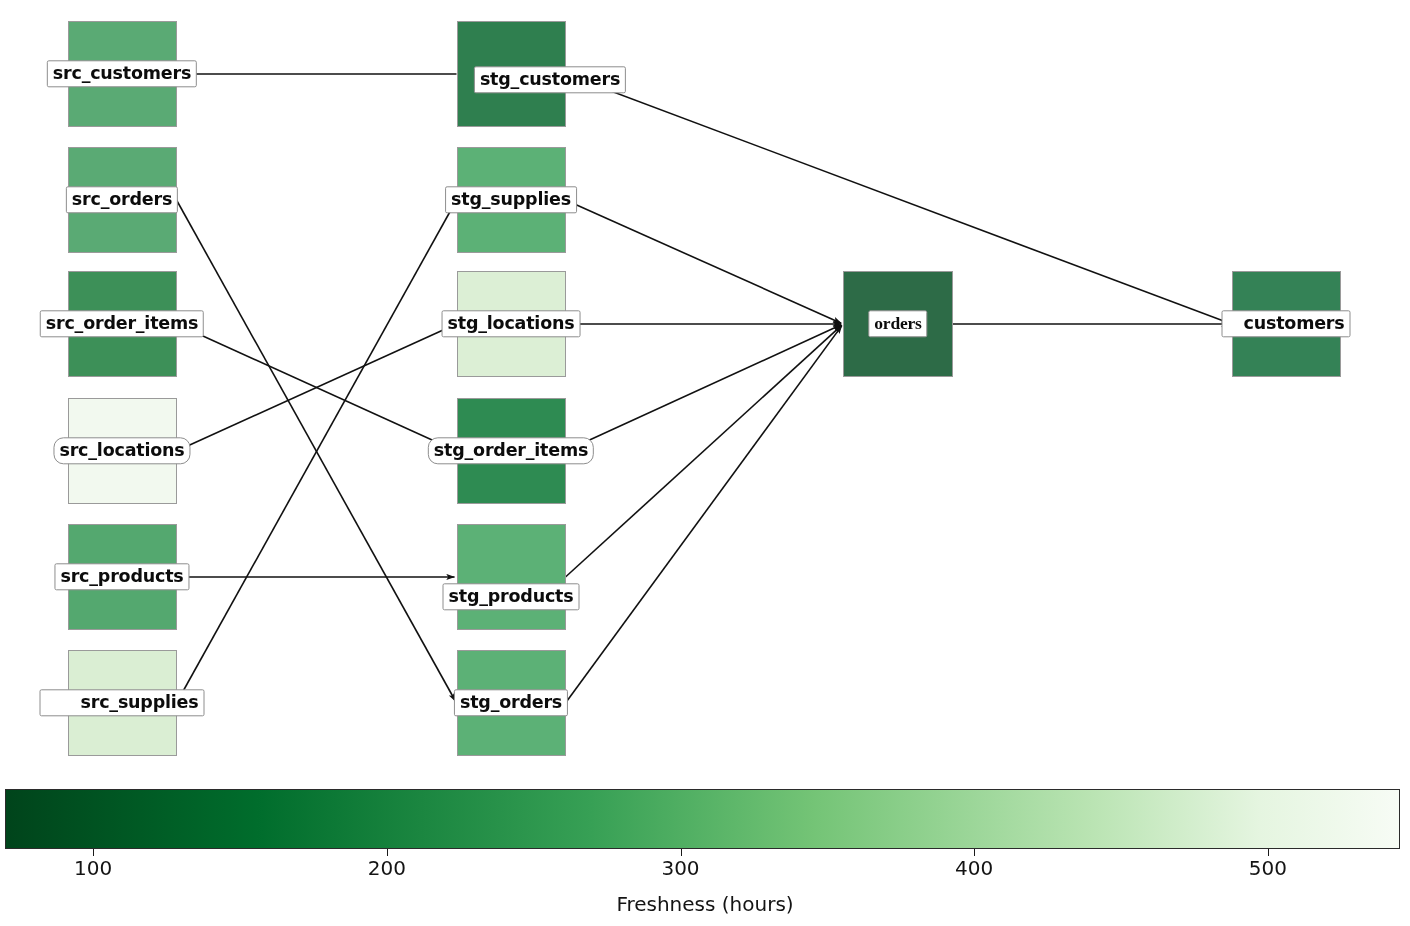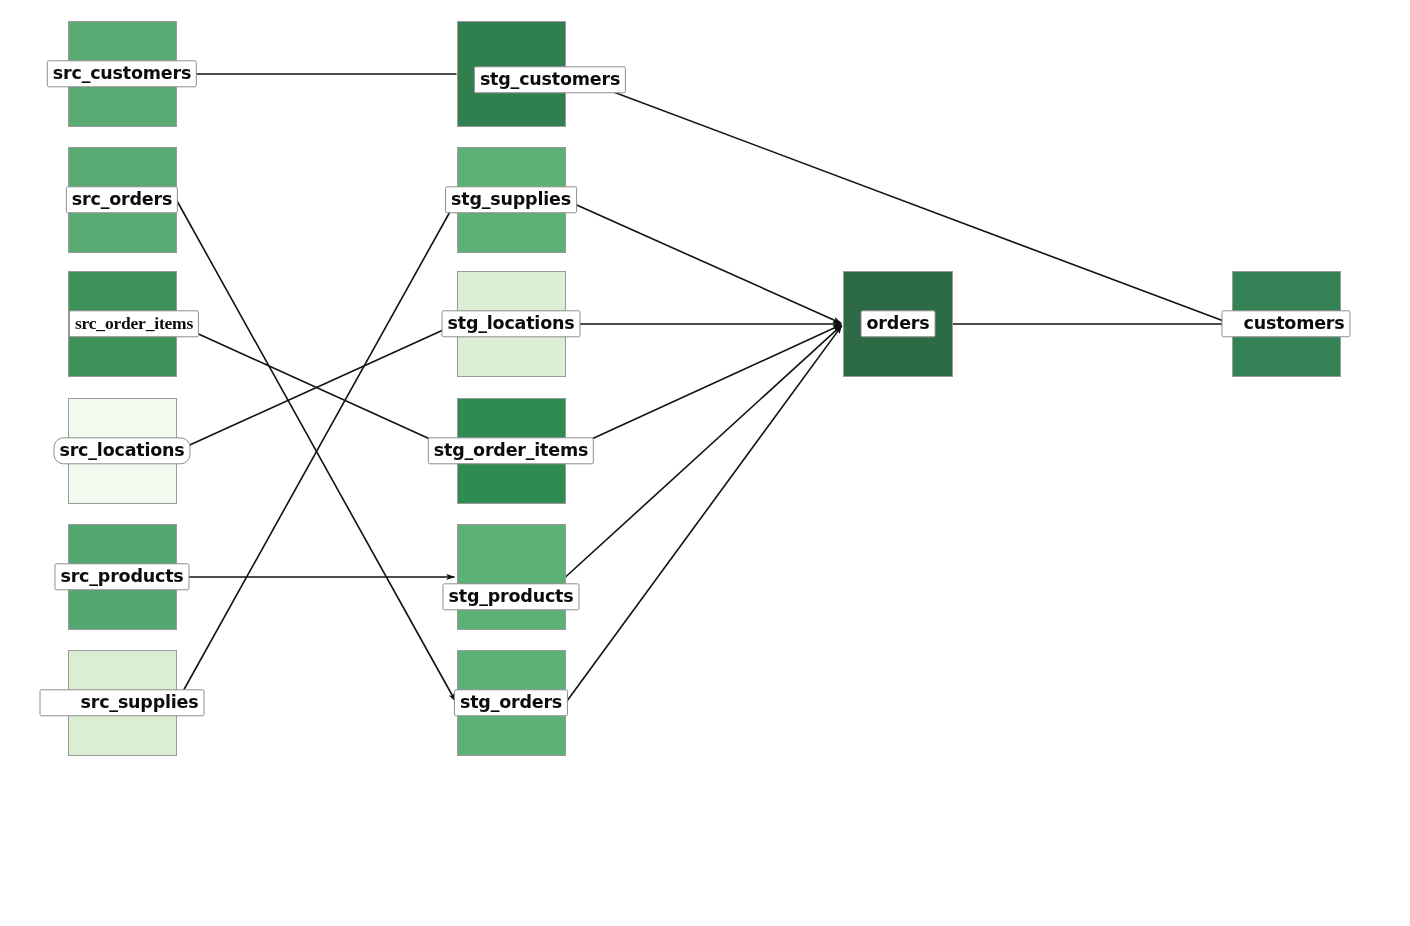--- a/index.html
+++ b/index.html
@@ -137,29 +137,45 @@
         <div class="node" style="left: 456.5px; top: 271px; width: 109px; height: 106px; background: rgb(220, 239, 213);"></div>
         <div class="node" style="left: 456.5px; top: 398px; width: 109px; height: 106px; background: rgb(46, 139, 82);"></div>
         <div class="node" style="left: 456.5px; top: 524px; width: 109px; height: 106px; background: rgb(92, 177, 118);"></div>
         <div class="node" style="left: 456.5px; top: 650px; width: 109px; height: 106px; background: rgb(92, 177, 118);"></div>
         <div class="node" style="left: 843px; top: 271px; width: 110px; height: 106px; background: rgb(45, 107, 71);"></div>
         <div class="node" style="left: 1231.5px; top: 271px; width: 109px; height: 106px; background: rgb(52, 130, 86);"></div>
       </div>
     <div id="label-layer">
         <div class="node-label" style="left: 122px; top: 74px;">src_customers</div>
         <div class="node-label" style="left: 122px; top: 200px; text-align: center;">src_orders</div>
-        <div class="node-label" style="left: 134px; top: 324px; font-family: Liberation Serif, serif;">src_order_items</div>
+        <div class="node-label" style="left: 122px; top: 324px;">src_order_items</div>
         <div class="node-label" style="left: 122px; top: 451px; border-radius: 10px;">src_locations</div>
         <div class="node-label" style="left: 122px; top: 577px;">src_products</div>
         <div class="node-label" style="left: 122px; top: 703px; padding-left: 40px;">src_supplies</div>
         <div class="node-label" style="left: 511px; top: 80px; margin-left: 39px;">stg_customers</div>
         <div class="node-label" style="left: 511px; top: 200px;">stg_supplies</div>
         <div class="node-label" style="left: 511px; top: 324px; text-align: center;">stg_locations</div>
-        <div class="node-label" style="left: 511px; top: 451px;">stg_order_items</div>
+        <div class="node-label" style="left: 511px; top: 451px; border-radius: 10px;">stg_order_items</div>
         <div class="node-label" style="left: 511px; top: 577px; margin-top: 20px;">stg_products</div>
         <div class="node-label" style="left: 511px; top: 703px;">stg_orders</div>
-        <div class="node-label" style="left: 898px; top: 324px;">orders</div>
+        <div class="node-label" style="left: 898px; top: 324px; font-family: Liberation Serif, serif;">orders</div>
         <div class="node-label" style="left: 1286px; top: 324px; padding-left: 21px;">customers</div>
       </div>
   </div>
 
+  <div id="colorbar-wrap">
+    <div id="colorbar" style="background: linear-gradient(to right, rgb(0, 68, 27) 0%, rgb(0, 109, 44) 18%, rgb(55, 160, 85) 42%, rgb(116, 196, 118) 58%, rgb(186, 228, 179) 78%, rgb(229, 245, 224) 90%, rgb(247, 252, 245) 100%);"></div>
+    <div id="cb-ticks">
+        <div class="cb-tick" style="left: 93.1px;"></div>
+        <div class="cb-ticklabel" style="left: 93.1px;">100</div>
+        <div class="cb-tick" style="left: 386.8px;"></div>
+        <div class="cb-ticklabel" style="left: 386.8px;">200</div>
+        <div class="cb-tick" style="left: 680.5px;"></div>
+        <div class="cb-ticklabel" style="left: 680.5px;">300</div>
+        <div class="cb-tick" style="left: 974.2px;"></div>
+        <div class="cb-ticklabel" style="left: 974.2px;">400</div>
+        <div class="cb-tick" style="left: 1267.8px;"></div>
+        <div class="cb-ticklabel" style="left: 1267.8px;">500</div>
+      </div>
+    <div id="cb-axis-label">Freshness (hours)</div>
+  </div>
 
 </div>
 
 </body></html>

